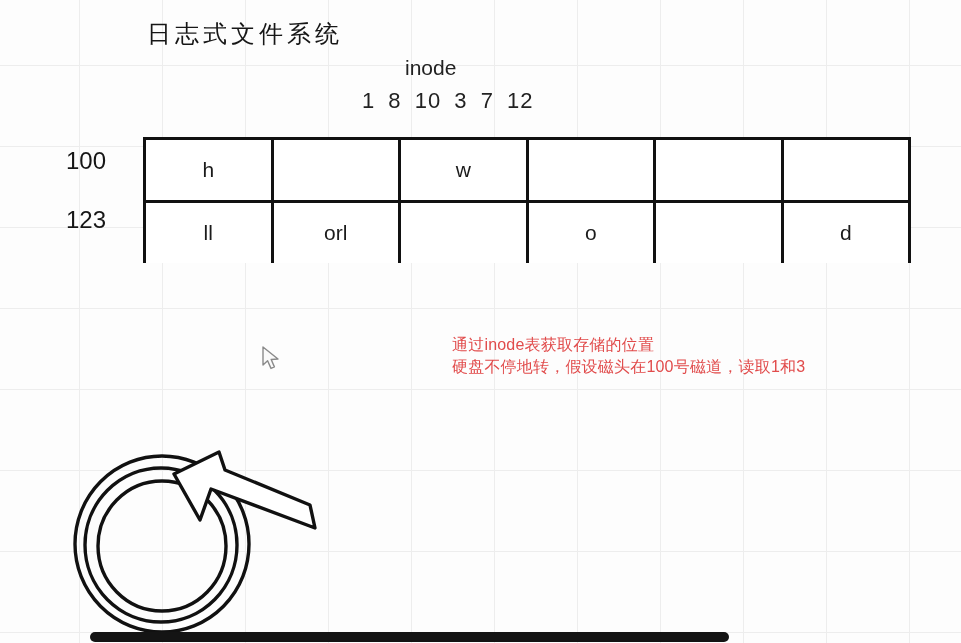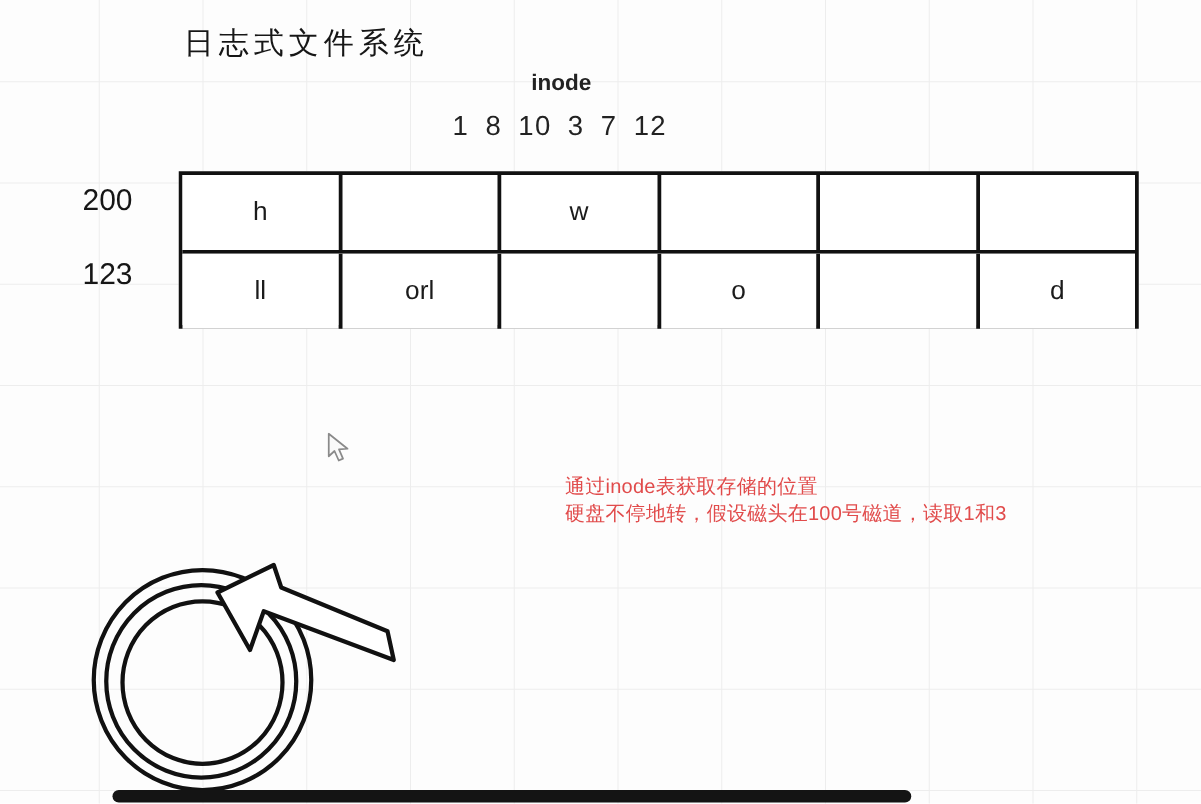--- a/index.html
+++ b/index.html
@@ -14,59 +14,59 @@
     background-size:83px 81px;
     background-position:79px 65px;
     font-family:"Liberation Sans","DejaVu Sans",sans-serif;
     color:#1a1a1a;
   }
   .abs{position:absolute;}
   .page-title{
     left:147px;top:18px;
     font-size:24px;letter-spacing:4px;font-weight:400;color:#161616;
   }
-  .inode-label{left:425px;top:56px;font-size:18px;color:#222;font-weight:bold;}
+  .inode-label{left:405px;top:56px;font-size:21px;color:#222;}
   .inode-order{left:362px;top:88px;font-size:22px;color:#222;word-spacing:6px;letter-spacing:1px;}
   .track-label{font-size:24px;color:#161616;}
   .track-label.t100{left:66px;top:147px;}
   .track-label.t123{left:66px;top:206px;}
   .dtable{
     left:143px;top:137px;width:762px;height:120px;
     border:3px solid #111;background:#fff;
   }
   .trow{display:flex;height:60px;}
   .trow.first{border-bottom:3px solid #111;}
   .tcell{
     flex:1 1 0;display:flex;align-items:center;justify-content:center;
     font-size:21px;color:#1b1b1b;background:#fff;
     border-left:3px solid #111;overflow:hidden;
   }
   .tcell:first-child{border-left:none;}
   .annotation{
     left:452px;top:334px;width:400px;
-    font-size:16px;line-height:22px;color:#e14b4b;letter-spacing:0.2px;margin-top:45px;
+    font-size:16px;line-height:22px;color:#e14b4b;letter-spacing:0.2px;
   }
   .annotation div{white-space:nowrap;}
   .bottom-bar{
     left:90px;top:632px;width:639px;height:10px;
     background:#141414;border-radius:5px;
   }
   svg{display:block;}
 </style>
 </head>
 <body>
 
 <div id="stage">
 
   <div class="abs page-title">日志式文件系统</div>
 
   <div class="abs inode-label">inode</div>
   <div class="abs inode-order">1 8 10 3  7  12</div>
 
-  <div class="abs track-label t100">200</div>
+  <div class="abs track-label t100">100</div>
   <div class="abs track-label t123">123</div>
 
   <div class="abs dtable">
     <div class="trow first">
       <div class="tcell">h</div>
       <div class="tcell"></div>
       <div class="tcell">w</div>
       <div class="tcell"></div>
       <div class="tcell"></div>
       <div class="tcell"></div>

